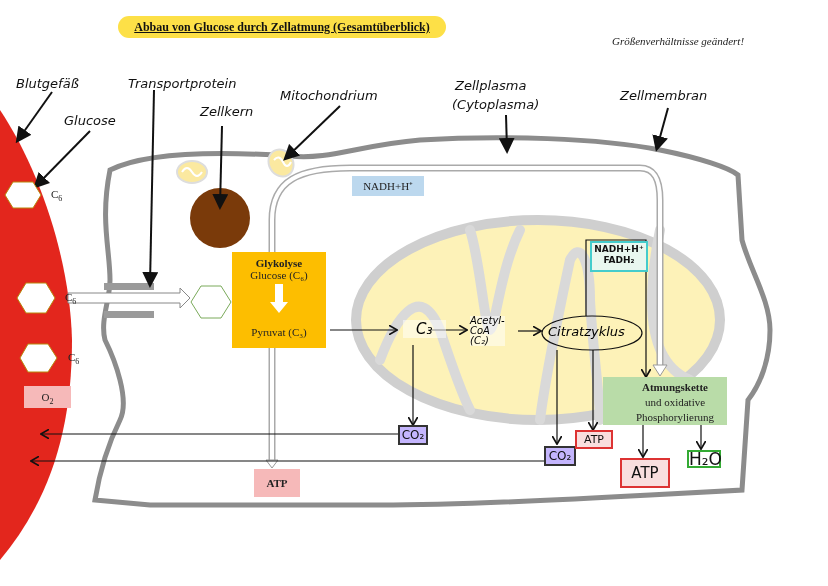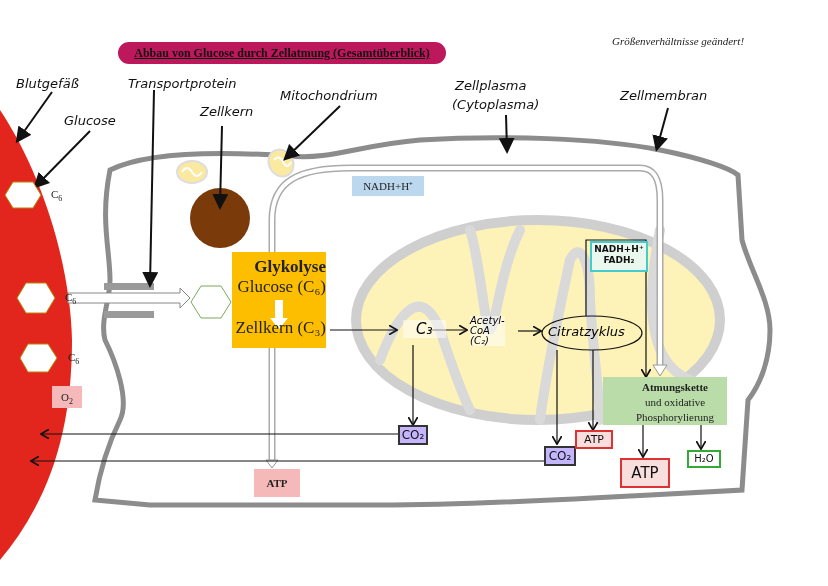--- a/index.html
+++ b/index.html
@@ -1,37 +1,37 @@
 <!DOCTYPE html>
 <html><head>
 <meta charset="utf-8">
 <style>
   html, body { margin: 0; padding: 0; background: #ffffff; }
   body { width: 828px; height: 586px; position: relative; overflow: hidden; font-family: "Liberation Serif", serif; }
   #stage { position: absolute; left: 0; top: 0; width: 828px; height: 586px; }
   .hand { font-family: "DejaVu Sans", sans-serif; font-style: italic; }
   .abs { position: absolute; }
   .title-pill {
-    left: 118px; top: 42px; width: 328px; height: 22px; background: #be185d;
+    left: 118px; top: 16px; width: 328px; height: 22px; background: #fde047;
     border-radius: 11px; text-align: center; line-height: 22px;
     font-weight: bold; font-size: 12px; text-decoration: underline; color: #111;
   }
   .note { left: 612px; top: 35px; font-style: italic; font-size: 11px; color: #222; }
   .nadh-box { left: 352px; top: 176px; width: 72px; height: 20px; background: #bcd8ee; font-size: 11px; text-align: center; line-height: 20px; color: #222; }
-  .glyk { left: 232px; top: 252px; width: 94px; height: 96px; background: #fdbe00; text-align: right; font-size: 17px; color: #222; }
+  .glyk { left: 232px; top: 252px; width: 94px; height: 96px; background: #fdbe00; text-align: center; font-size: 11px; color: #222; }
   .glyk .t1 { font-weight: bold; margin-top: 5px; }
   .glyk .t3 { position: absolute; left: 0; right: 0; bottom: 10px; }
   .atm { left: 603px; top: 377px; width: 104px; height: 48px; background: #b9dca8; text-align: center; font-size: 11px; color: #222; line-height: 15px; padding-left: 20px; }
   .atm .b { font-weight: bold; margin-top: 3px; }
   .pinkbox { background: #f6b9b9; color: #222; font-weight: bold; font-size: 11px; text-align: center; }
-  .o2 { left: 24px; top: 386px; width: 30px; height: 22px; line-height: 22px; font-weight: normal; font-size: 11px; margin-left: 28px; }
+  .o2 { left: 24px; top: 386px; width: 47px; height: 22px; line-height: 22px; font-weight: normal; font-size: 11px; }
   .atp-glyk { left: 254px; top: 469px; width: 46px; height: 28px; line-height: 28px; }
   .boxed { border: 2px solid #333; background: #c4b5fd; font-size: 12px; text-align: center; font-family: "DejaVu Sans", sans-serif; color: #111; }
   .redbox { border: 2px solid #d33; background: #f9dede; font-family: "DejaVu Sans", sans-serif; text-align: center; color: #111; }
-  .greenbox { border: 2px solid #3a3; background: #fff; font-family: "DejaVu Sans", sans-serif; text-align: center; font-size: 10px; color: #111; }
+  .greenbox { border: 2px solid #3a3; background: #fff; font-family: "DejaVu Sans", sans-serif; text-align: center; font-size: 17px; color: #111; }
   .cyanbox { border: 2px solid #4cc; background: #e9f7ef; font-family: "DejaVu Sans", sans-serif; text-align: center; font-size: 9px; font-weight: bold; color: #111; line-height: 11px; }
   .hex-text { font-size: 11px; color: #222; margin-left: 36px; }
   .hlabel { font-family: "DejaVu Sans", sans-serif; font-size: 13px; color: #111; }
 </style>
 </head>
 <body>
 
 <div id="stage">
 <svg width="828" height="586" viewBox="0 0 828 586" style="position:absolute;left:0;top:0">
   <defs>
@@ -113,21 +113,21 @@
 <div class="abs pinkbox o2">O<sub style="font-size:8px">2</sub></div>
 
 <div class="abs nadh-box">NADH+H⁺</div>
 
 <div class="abs glyk">
   <div class="t1">Glykolyse</div>
   <div>Glucose (C₆)</div>
   <svg width="20" height="30" style="display:block;margin:3px auto 0">
     <path d="M6,0 L14,0 L14,18 L19,18 L10,29 L1,18 L6,18 Z" fill="#fff"></path>
   </svg>
-  <div class="t3">Zellkern (C₃)</div>
+  <div class="t3">Pyruvat (C₃)</div>
 </div>
 <div class="abs pinkbox atp-glyk">ATP</div>
 
 <div class="abs hand" style="left:403px;top:320px;font-size:15px;background:rgba(255,255,255,0.5);padding:0 13px">C₃</div>
 <div class="abs hand" style="left:470px;top:316px;font-size:10px;line-height:10px;text-align:left;background:rgba(255,255,255,0.5)">
   <div>Acetyl-</div>
   <div>CoA</div>
   <div>(C₂)</div>
 </div>
 <div class="abs hand" style="left:548px;top:324px;font-size:13px">Citratzyklus</div>

